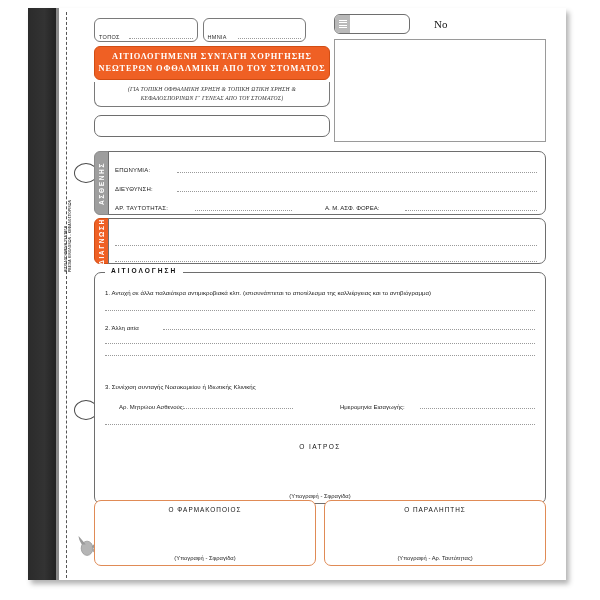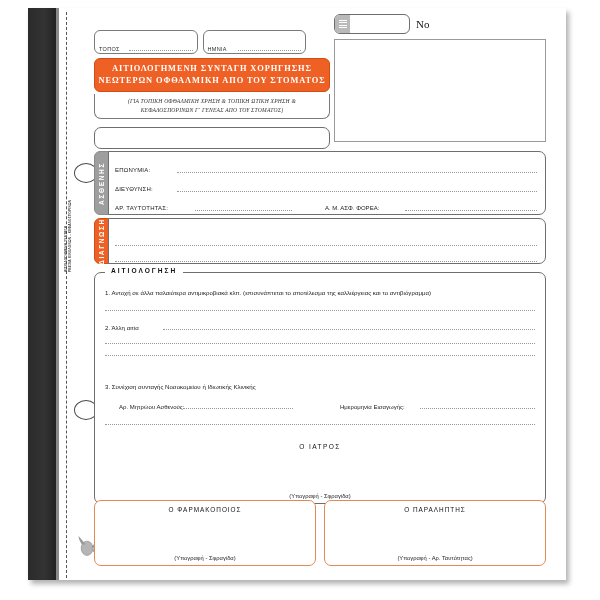--- a/index.html
+++ b/index.html
@@ -52,21 +52,21 @@
   .logo{
     position:absolute;left:76px;top:534px;width:26px;height:26px;
   }
 
   
   .form{position:absolute;left:94px;top:14px;width:452px;height:552px;}
 
   .rbox{border:1px solid #6e6e6e;border-radius:7px;background:#fff;box-sizing:border-box;}
 
   
-  .hdr{position:absolute;left:0;top:16px;width:212px;}
+  .hdr{position:absolute;left:0;top:4px;width:212px;}
   .hdr-row{display:flex;gap:5px;}
   .fld{
     height:24px;width:115px;position:relative;
     border:1px solid #7a7a7a;border-radius:6px;box-sizing:border-box;background:#fff;
   }
   .fld .lab{
     position:absolute;left:4px;bottom:1px;font-size:5.5px;color:#2b2b2b;
     font-family:"Liberation Sans",sans-serif;letter-spacing:.3px;
   }
   .fld .dl{position:absolute;left:34px;right:4px;bottom:2.5px;border-bottom:1px dotted #9a9a9a;}
@@ -93,21 +93,21 @@
   .nobar{display:flex;align-items:center;gap:6px;}
   .noslot{
     width:76px;height:20px;border:1px solid #6e6e6e;border-radius:6px;
     background:#fff;display:flex;overflow:hidden;box-sizing:border-box;
   }
   .noslot .grip{
     width:15px;background:#b9b9b9;display:flex;flex-direction:column;
     justify-content:center;align-items:center;gap:1.5px;
   }
   .noslot .grip i{display:block;width:8px;height:1px;background:#fff;}
-  .nolabel{font-size:11px;color:#111;font-family:"Liberation Serif",serif;}
+  .nolabel{font-size:11px;color:#111;font-family:"Liberation Serif",serif;margin-left:18px;}
   .bigbox{margin-top:5px;width:212px;height:103px;border:1px solid #9a9a9a;background:#fff;box-sizing:border-box;}
 
   
   .patient{position:absolute;left:0;top:137px;width:452px;height:64px;}
   .vtab{
     position:absolute;left:0;top:0;width:15px;height:64px;border-radius:6px 0 0 6px;
     display:flex;align-items:center;justify-content:center;box-sizing:border-box;
   }
   .vtab span{
     transform:rotate(-90deg);white-space:nowrap;color:#fff;font-weight:bold;

